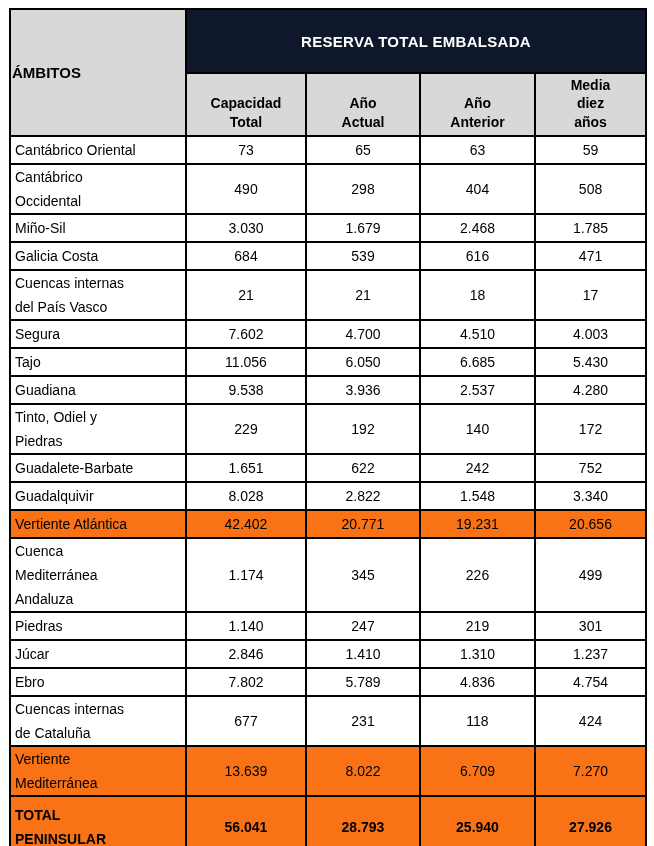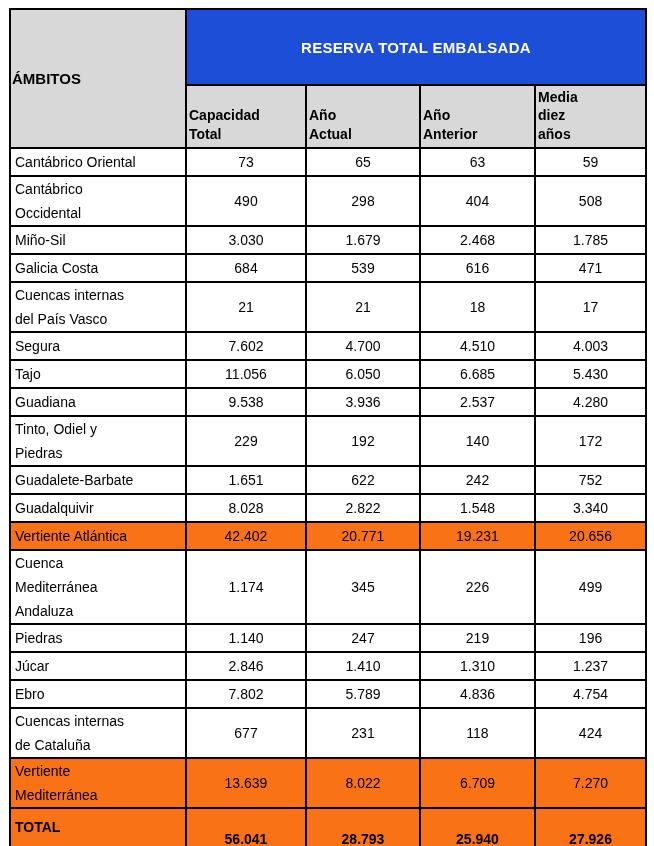--- a/index.html
+++ b/index.html
@@ -21,42 +21,42 @@
     border-collapse: collapse;
     width: 636px;
     table-layout: fixed;
   }
   .res-table th, .res-table td {
     border: 2px solid #000000;
     box-sizing: border-box;
     overflow: hidden;
   }
   th.group-header {
-    background: #1d4ed8;
+    background: #0f172a;
     color: #ffffff;
     font-weight: bold;
     font-size: 15px;
     text-align: center;
     vertical-align: middle;
-    height: 76px;
+    height: 64px;
     letter-spacing: 0.3px;
     margin-top: 24px;
   }
   th.corner-header {
     background: #d8d8d8;
     font-weight: bold;
     font-size: 15px;
     text-align: left;
     vertical-align: middle;
   }
   th.col-header {
     background: #d8d8d8;
     font-weight: bold;
     font-size: 14px;
-    text-align: left;
+    text-align: center;
     vertical-align: bottom;
     height: 62px;
     line-height: 1.32;
     white-space: pre-line;
     padding: 2px 2px 4px 2px;
   }
   td.row-label {
     text-align: left;
     padding: 0 18px 0 4px;
     font-size: 14px;
@@ -203,21 +203,21 @@
           <td class="value-cell">1.174</td>
           <td class="value-cell">345</td>
           <td class="value-cell">226</td>
           <td class="value-cell">499</td>
         </tr>
         <tr>
           <td class="row-label">Piedras</td>
           <td class="value-cell">1.140</td>
           <td class="value-cell">247</td>
           <td class="value-cell">219</td>
-          <td class="value-cell">196</td>
+          <td class="value-cell">301</td>
         </tr>
         <tr>
           <td class="row-label">Júcar</td>
           <td class="value-cell">2.846</td>
           <td class="value-cell">1.410</td>
           <td class="value-cell">1.310</td>
           <td class="value-cell">1.237</td>
         </tr>
         <tr>
           <td class="row-label">Ebro</td>

